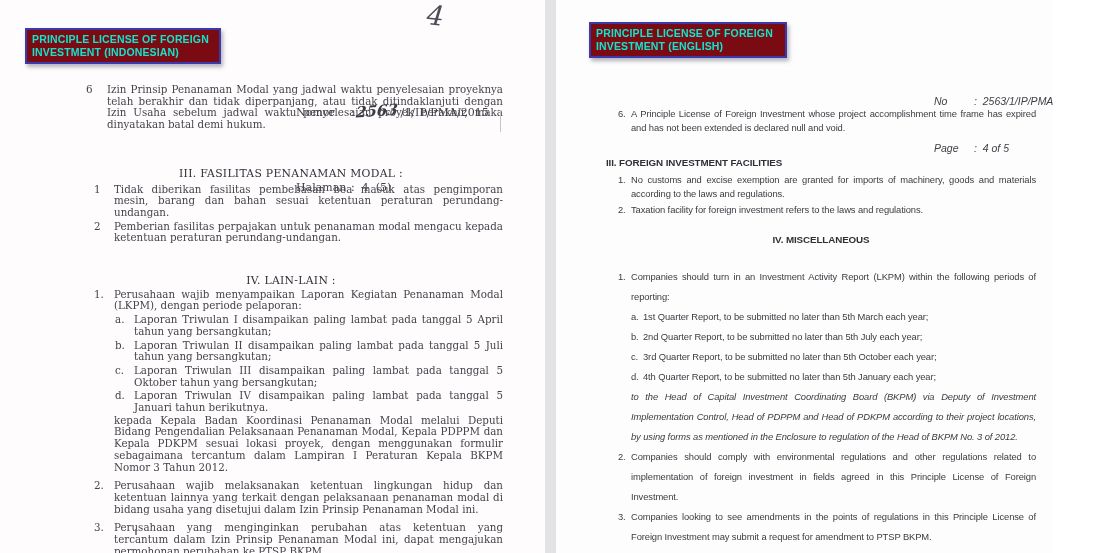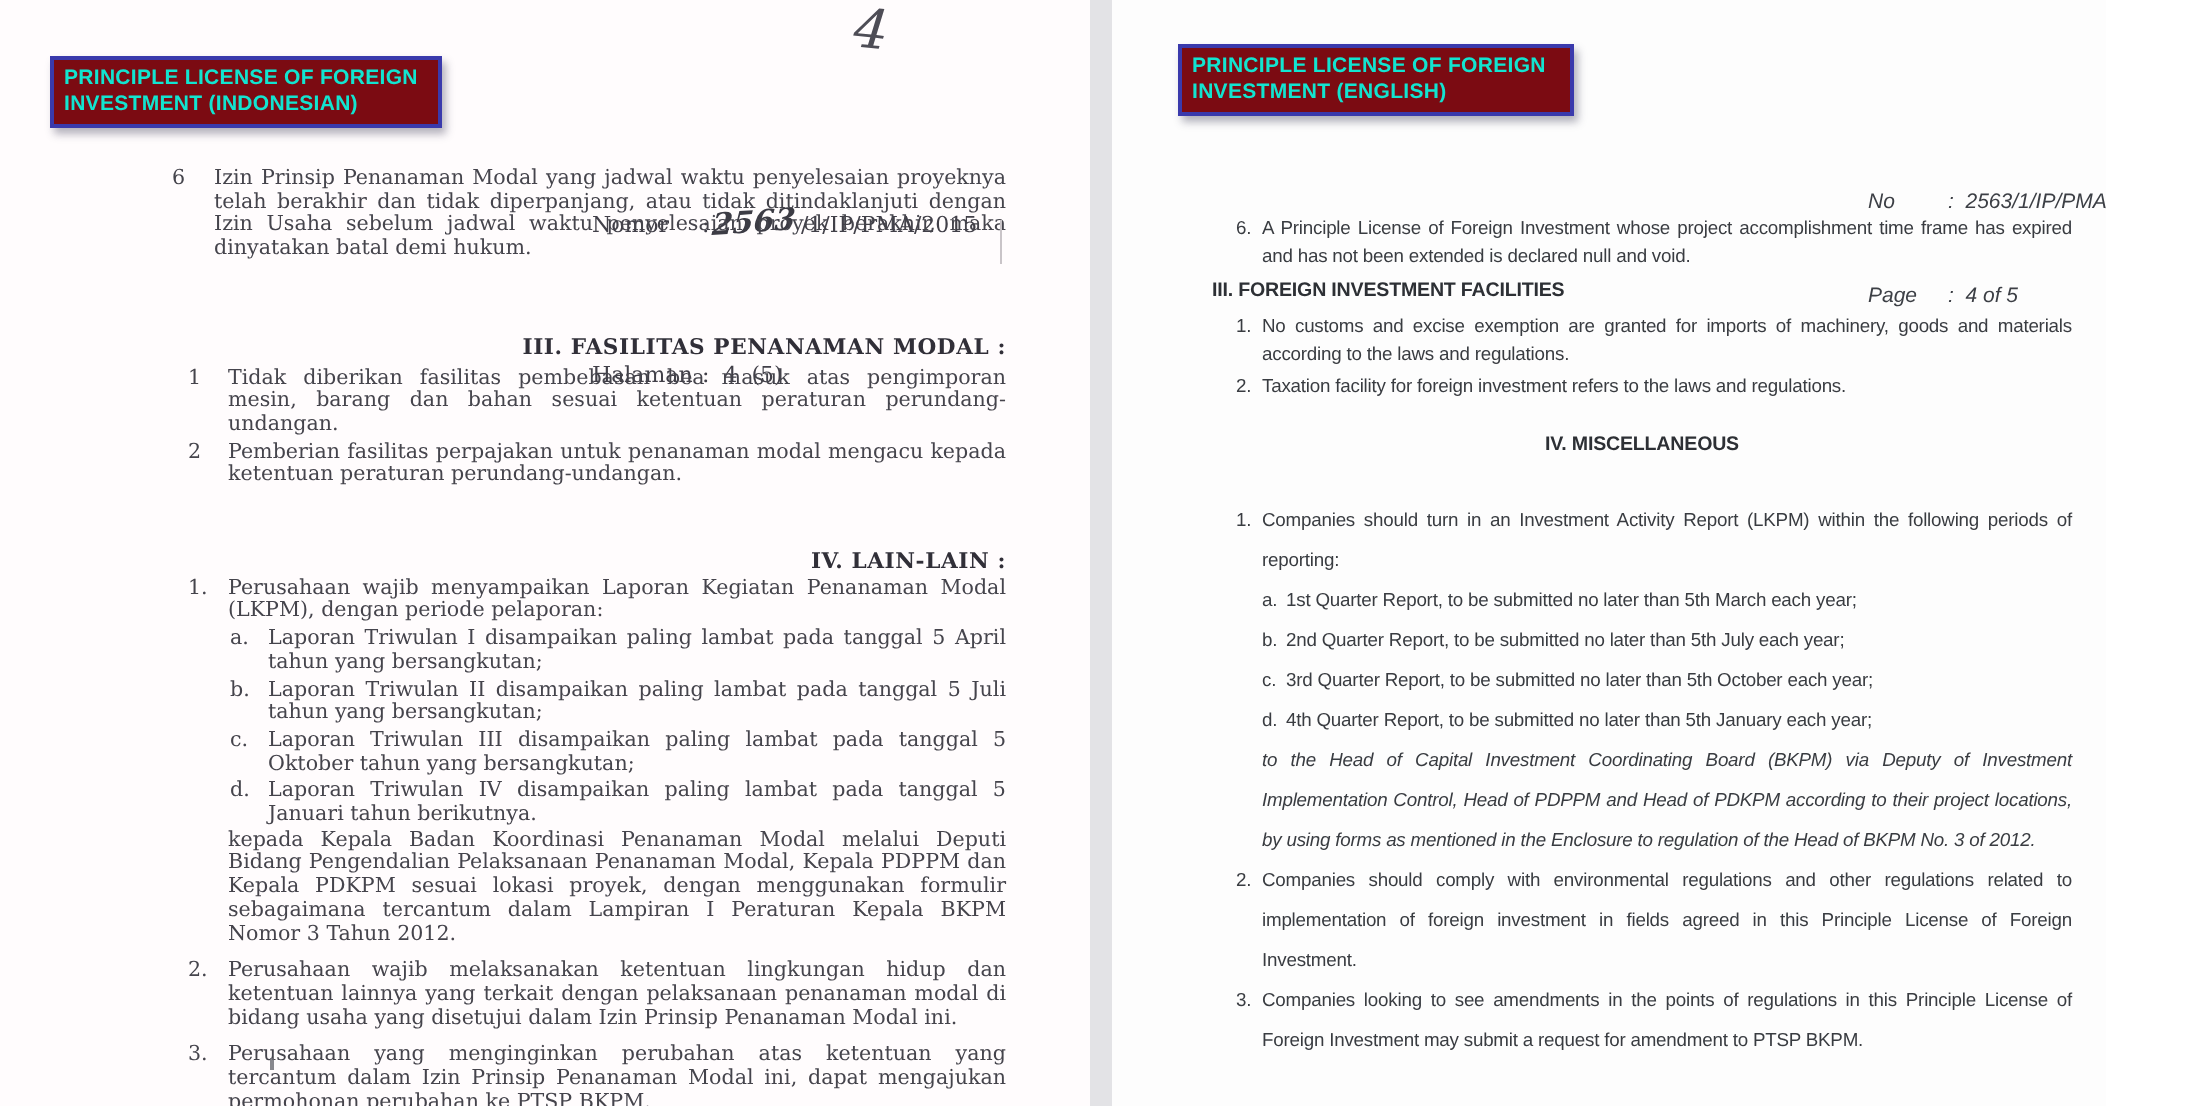--- a/index.html
+++ b/index.html
@@ -44,22 +44,22 @@
   
   .body-left {
     position:absolute; left:79px; top:84px; width:424px;
     font-size:10.3px; line-height:11.7px; color:#45444c; text-align:justify;
   }
   .body-left .row { display:flex; }
   .body-left .txt { flex:1 1 auto; }
   .li6 { margin-left:7px; }
   .li6 .num { flex:0 0 21px; }
   .lhead {
-    font-weight:bold; font-size:10.8px; color:#312f38; letter-spacing:.3px;
-    text-align:right;
+    font-weight:normal; font-size:10.8px; color:#312f38; letter-spacing:.3px;
+    text-align:center;
   }
   .lhead.sec3h { margin-top:37px; margin-bottom:4px; }
   .lhead.sec4h { margin-top:31px; margin-bottom:2px; }
   .l1 { margin-left:15px; margin-top:2px; }
   .l1 .num { flex:0 0 20px; }
   .l2 { margin-left:36px; margin-top:2px; }
   .l2 .num { flex:0 0 19px; }
   .outro-left { margin-left:35px; margin-top:1px; }
 
   
@@ -75,21 +75,21 @@
     position:absolute; left:50px; top:107px; width:430px;
     font-size:9.4px; letter-spacing:-0.1px; line-height:14px;
     color:#393c41; text-align:justify;
   }
   .body-right .row { display:flex; }
   .body-right .txt { flex:1 1 auto; }
   .r1 .num { flex:0 0 13px; margin-left:12px; }
   .rhead {
     font-weight:700; font-size:9.8px; color:#2d3035; text-align:left;
   }
-  .rhead.sec3h { margin-top:4px; margin-bottom:3px; }
+  .rhead.sec3h { margin-top:21px; margin-bottom:3px; }
   .rhead.sec4h { margin-top:13px; margin-bottom:17px;text-align:center; }
   .sec3r .row { margin-top:2px; }
   .sec4r { line-height:20px; }
   .sec4r .row { margin-top:0; }
   .r2 { margin-left:25px; }
   .r2 .num { flex:0 0 12px; }
   .outro-right { margin-left:25px;font-style:italic; }
   .sp8 { margin-top:7px; }
 
   

